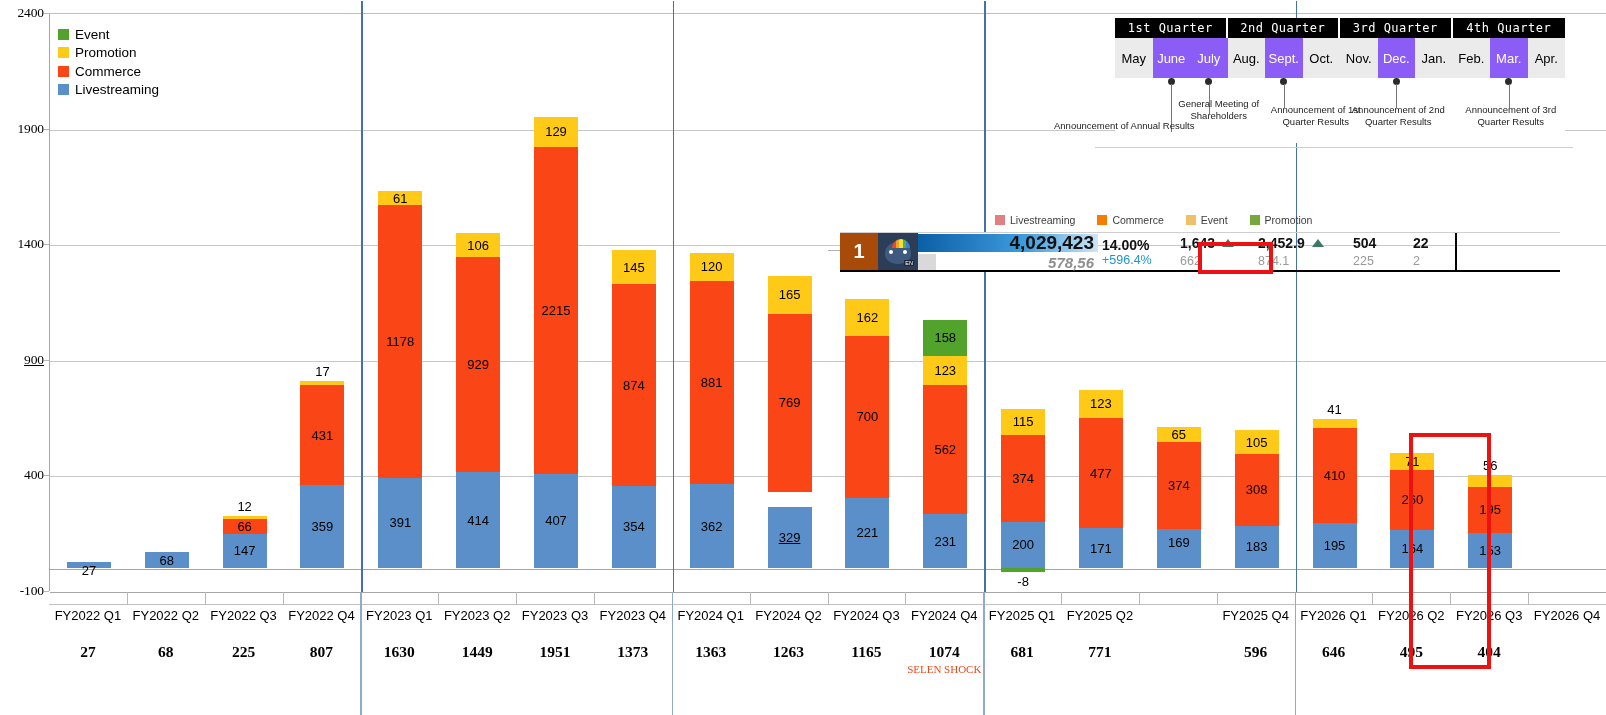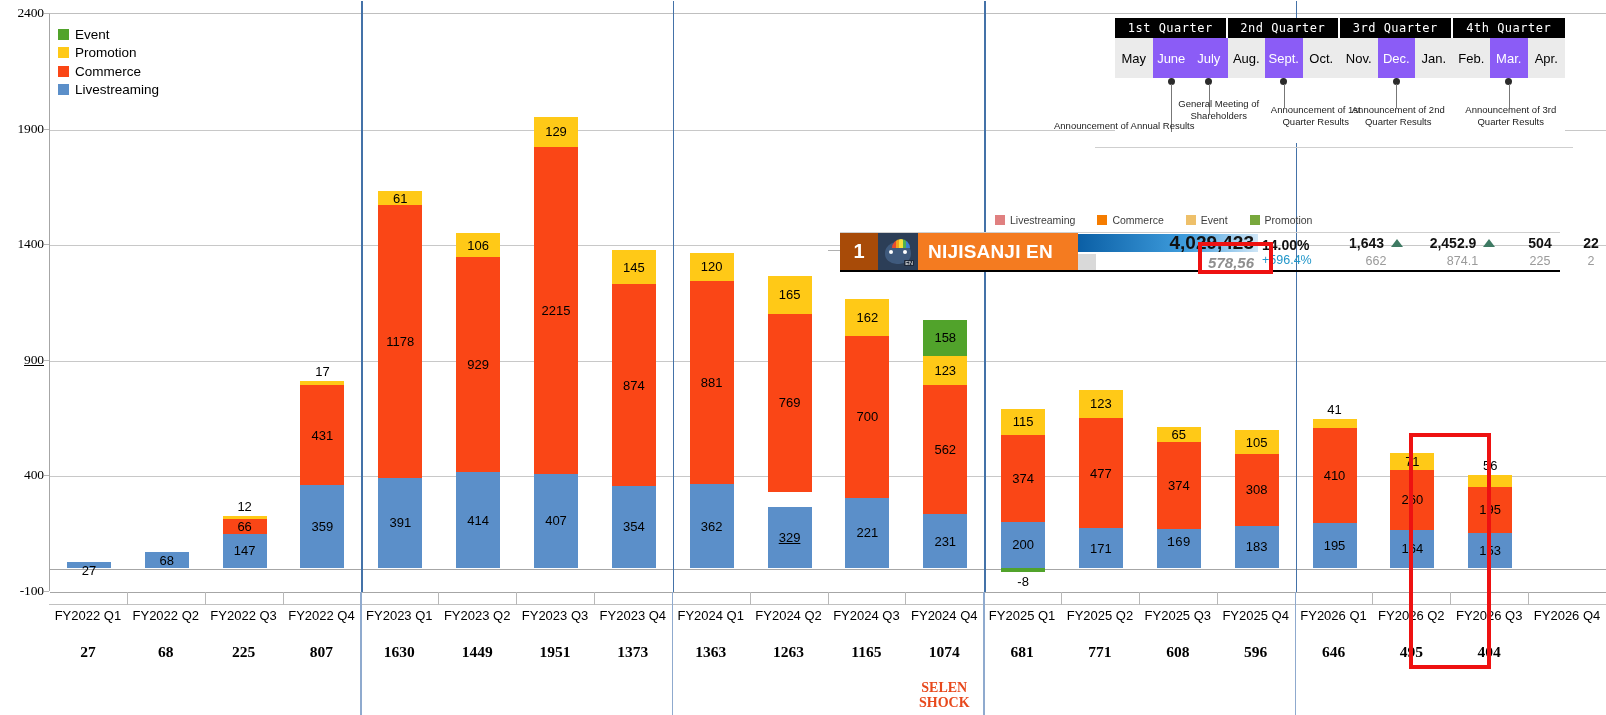--- a/index.html
+++ b/index.html
@@ -67,22 +67,22 @@
 
   
   #xlabels { position:absolute; left:49px; top:592px; width:1557px; height:123px; }
   .xcell { position:absolute; top:0; text-align:center; }
   .xcat { font-size:13px; color:#000; margin-top:16px; white-space:nowrap; }
   .xtot {
     font-size:15.5px; font-weight:bold; color:#000; margin-top:20px;
     font-family:"Liberation Serif", serif;
   }
   .xnote {
-    font-size:14px; font-weight:bold; color:#e8491d; line-height:1.05;
-    font-family:"Liberation Serif", serif; margin-top:20px;
+    font-size:11px; font-weight:normal; color:#e8491d; line-height:1.05;
+    font-family:"Liberation Serif", serif; margin-top:3px;
   }
   .xsep { position:absolute; top:0; width:1px; height:13px; background:#b8b8b8; }
   .xsep-year { position:absolute; top:0; width:1.5px; height:123px; background:#8faace; }
   #xtop-rule { position:absolute; left:49px; top:604px; width:1557px; height:1px; background:#c0c0c0; }
 
   
   #calendar {
     position:absolute; left:1115px; top:18px; width:450px; height:125px;
     background:#ffffff;
   }
@@ -166,21 +166,21 @@
   .ov-v1 {
     position:absolute; right:4px; top:0px; height:19px; display:flex; align-items:center;
     font-size:19px; font-weight:bold; color:#111; font-family:"Liberation Sans", sans-serif;
   }
   .ov-v2 {
     position:absolute; right:4px; top:20px; height:18px; display:flex; align-items:center;
     font-size:15px; font-weight:bold; color:#8f8f8f; font-style:italic;
   }
   .ov-col {
     position:relative; flex:0 0 auto; display:flex; flex-direction:column;
-    justify-content:center; align-items:center; padding-right:6px;
+    justify-content:center; align-items:flex-start; padding-right:6px;
   }
   .ov-top {
     display:flex; align-items:center; font-size:14px; font-weight:bold; color:#111;
     height:19px;
   }
   .ov-bot { font-size:12.5px; color:#9a9a9a; height:18px; display:flex; align-items:center; }
   .ov-tri {
     width:0; height:0; border-left:6px solid transparent; border-right:6px solid transparent;
     border-bottom:8px solid #3e7a63; margin-left:7px;
   }
@@ -308,21 +308,21 @@
           <div class="seg ev" style="height: 4px; bottom: -4px;">
             <div class="neglabel" style="top: 6px;">-8</div>
           </div>
         </div>
         <div class="barcol" style="left: 1028.97px; width: 44px; bottom: 23.12px; height: 0px;">
           <div class="seg ls" style="height: 39.5352px; bottom: 0px;">171</div>
           <div class="seg cm" style="height: 110.282px; bottom: 39.5352px;">477</div>
           <div class="seg pr" style="height: 28.4376px; bottom: 149.818px;">123</div>
         </div>
         <div class="barcol" style="left: 1106.82px; width: 44px; bottom: 23.12px; height: 0px;">
-          <div class="seg ls" style="height: 51px; bottom: 0px; font-family: Liberation Mono, monospace;">169</div>
+          <div class="seg ls" style="height: 51px; bottom: 0px;">169</div>
           <div class="seg cm" style="height: 86.4688px; bottom: 39.0728px;">374</div>
           <div class="seg pr" style="height: 15.028px; bottom: 125.542px;">65</div>
         </div>
         <div class="barcol" style="left: 1184.67px; width: 44px; bottom: 23.12px; height: 0px;">
           <div class="seg ls" style="height: 42.3096px; bottom: 0px;">183</div>
           <div class="seg cm" style="height: 71.2096px; bottom: 42.3096px;">308</div>
           <div class="seg pr" style="height: 24.276px; bottom: 113.519px;">105</div>
         </div>
         <div class="barcol" style="left: 1262.52px; width: 44px; bottom: 23.12px; height: 0px;">
           <div class="seg ls" style="height: 45.084px; bottom: 0px;">195</div>
@@ -432,24 +432,20 @@
       <div class="xcell" style="left: 934.2px; width: 77.85px;">
         <div class="xcat">FY2025 Q1</div>
         <div class="xtot">681</div>
       </div>
       <div class="xsep-year" style="left: 934.2px;"></div>
       <div class="xcell" style="left: 1012.05px; width: 77.85px;">
         <div class="xcat">FY2025 Q2</div>
         <div class="xtot">771</div>
       </div>
       <div class="xsep" style="left: 1012.05px;"></div>
-      <div class="xcell" style="left: 1089.9px; width: 77.85px;">
-        <div class="xcat">FY2025 Q3</div>
-        <div class="xtot">608</div>
-      </div>
       <div class="xsep" style="left: 1089.9px;"></div>
       <div class="xcell" style="left: 1167.75px; width: 77.85px;">
         <div class="xcat">FY2025 Q4</div>
         <div class="xtot">596</div>
       </div>
       <div class="xsep" style="left: 1167.75px;"></div>
       <div class="xcell" style="left: 1245.6px; width: 77.85px;">
         <div class="xcat">FY2026 Q1</div>
         <div class="xtot">646</div>
       </div>
@@ -540,21 +536,20 @@
     </div>
   <div id="ov-row">
     <div id="ov-rank">1</div>
     <div id="ov-avatar">
       <div class="face"></div>
       <div class="rainbow"></div>
       <div class="eyeL"></div>
       <div class="eyeR"></div>
       <div class="tag">EN</div>
     </div>
-    <div id="ov-name">NIJISANJI EN</div>
     <div id="ov-metric1">
       <div id="ov-bar1"></div>
       <div id="ov-bar2"></div>
       <div class="ov-v1">4,029,423</div>
       <div class="ov-v2">578,56</div>
     </div>
     <div class="ov-col" id="ov-pctcol">
       <div id="ov-pct-top">14.00%</div>
       <div id="ov-pct-bot">+596.4%</div>
     </div>

